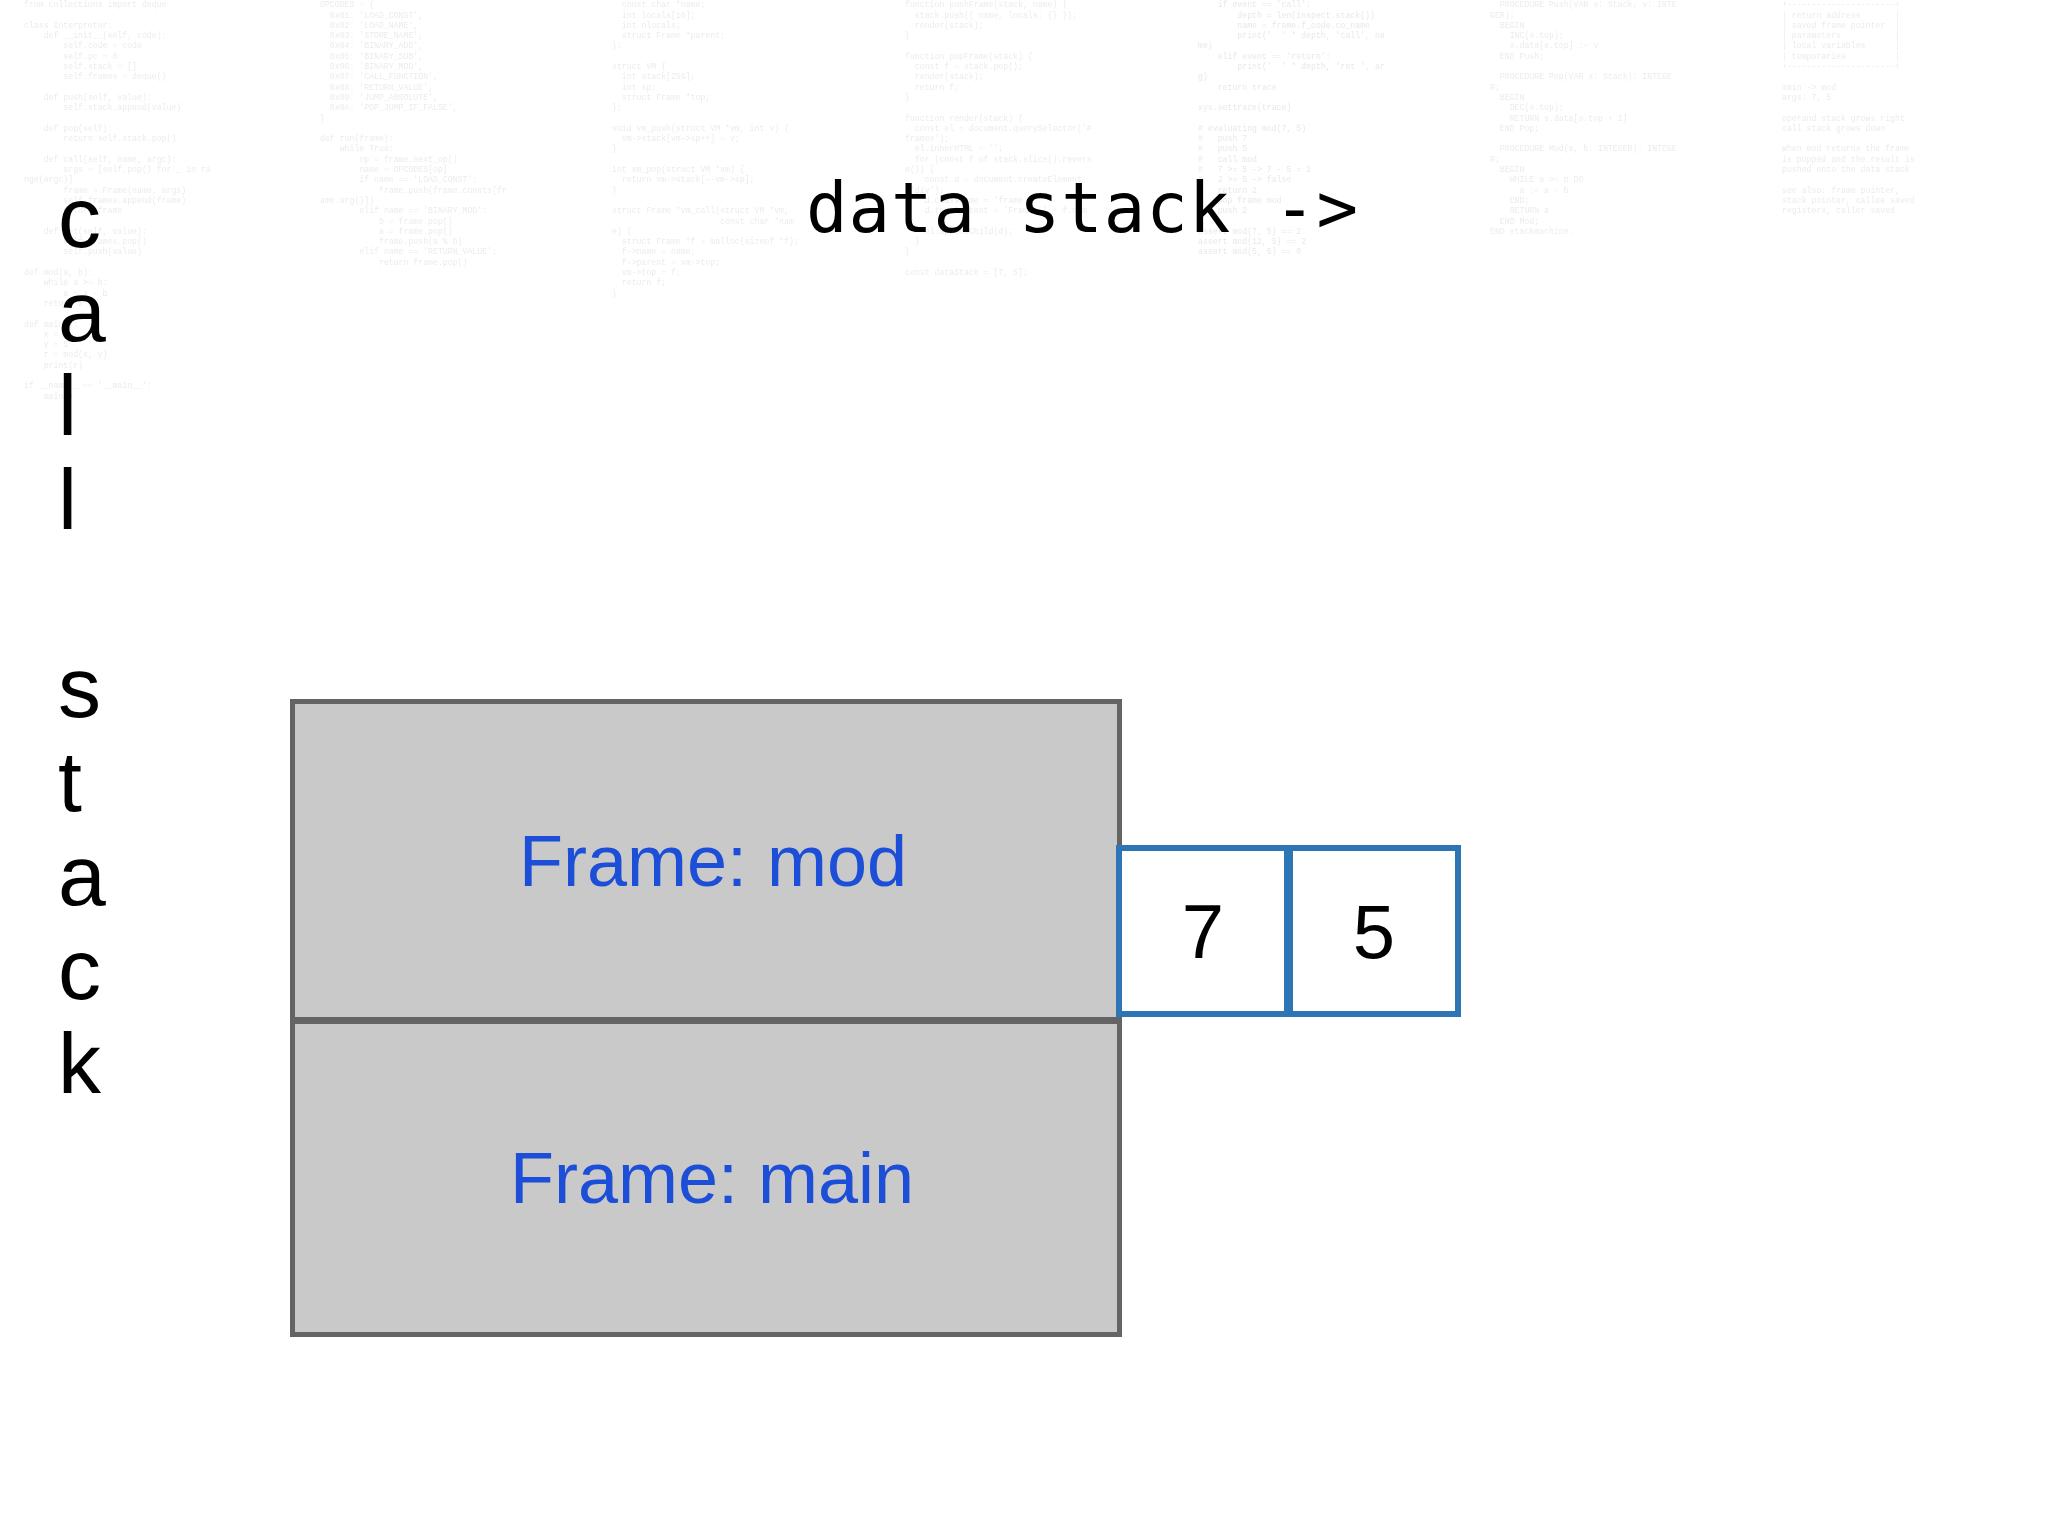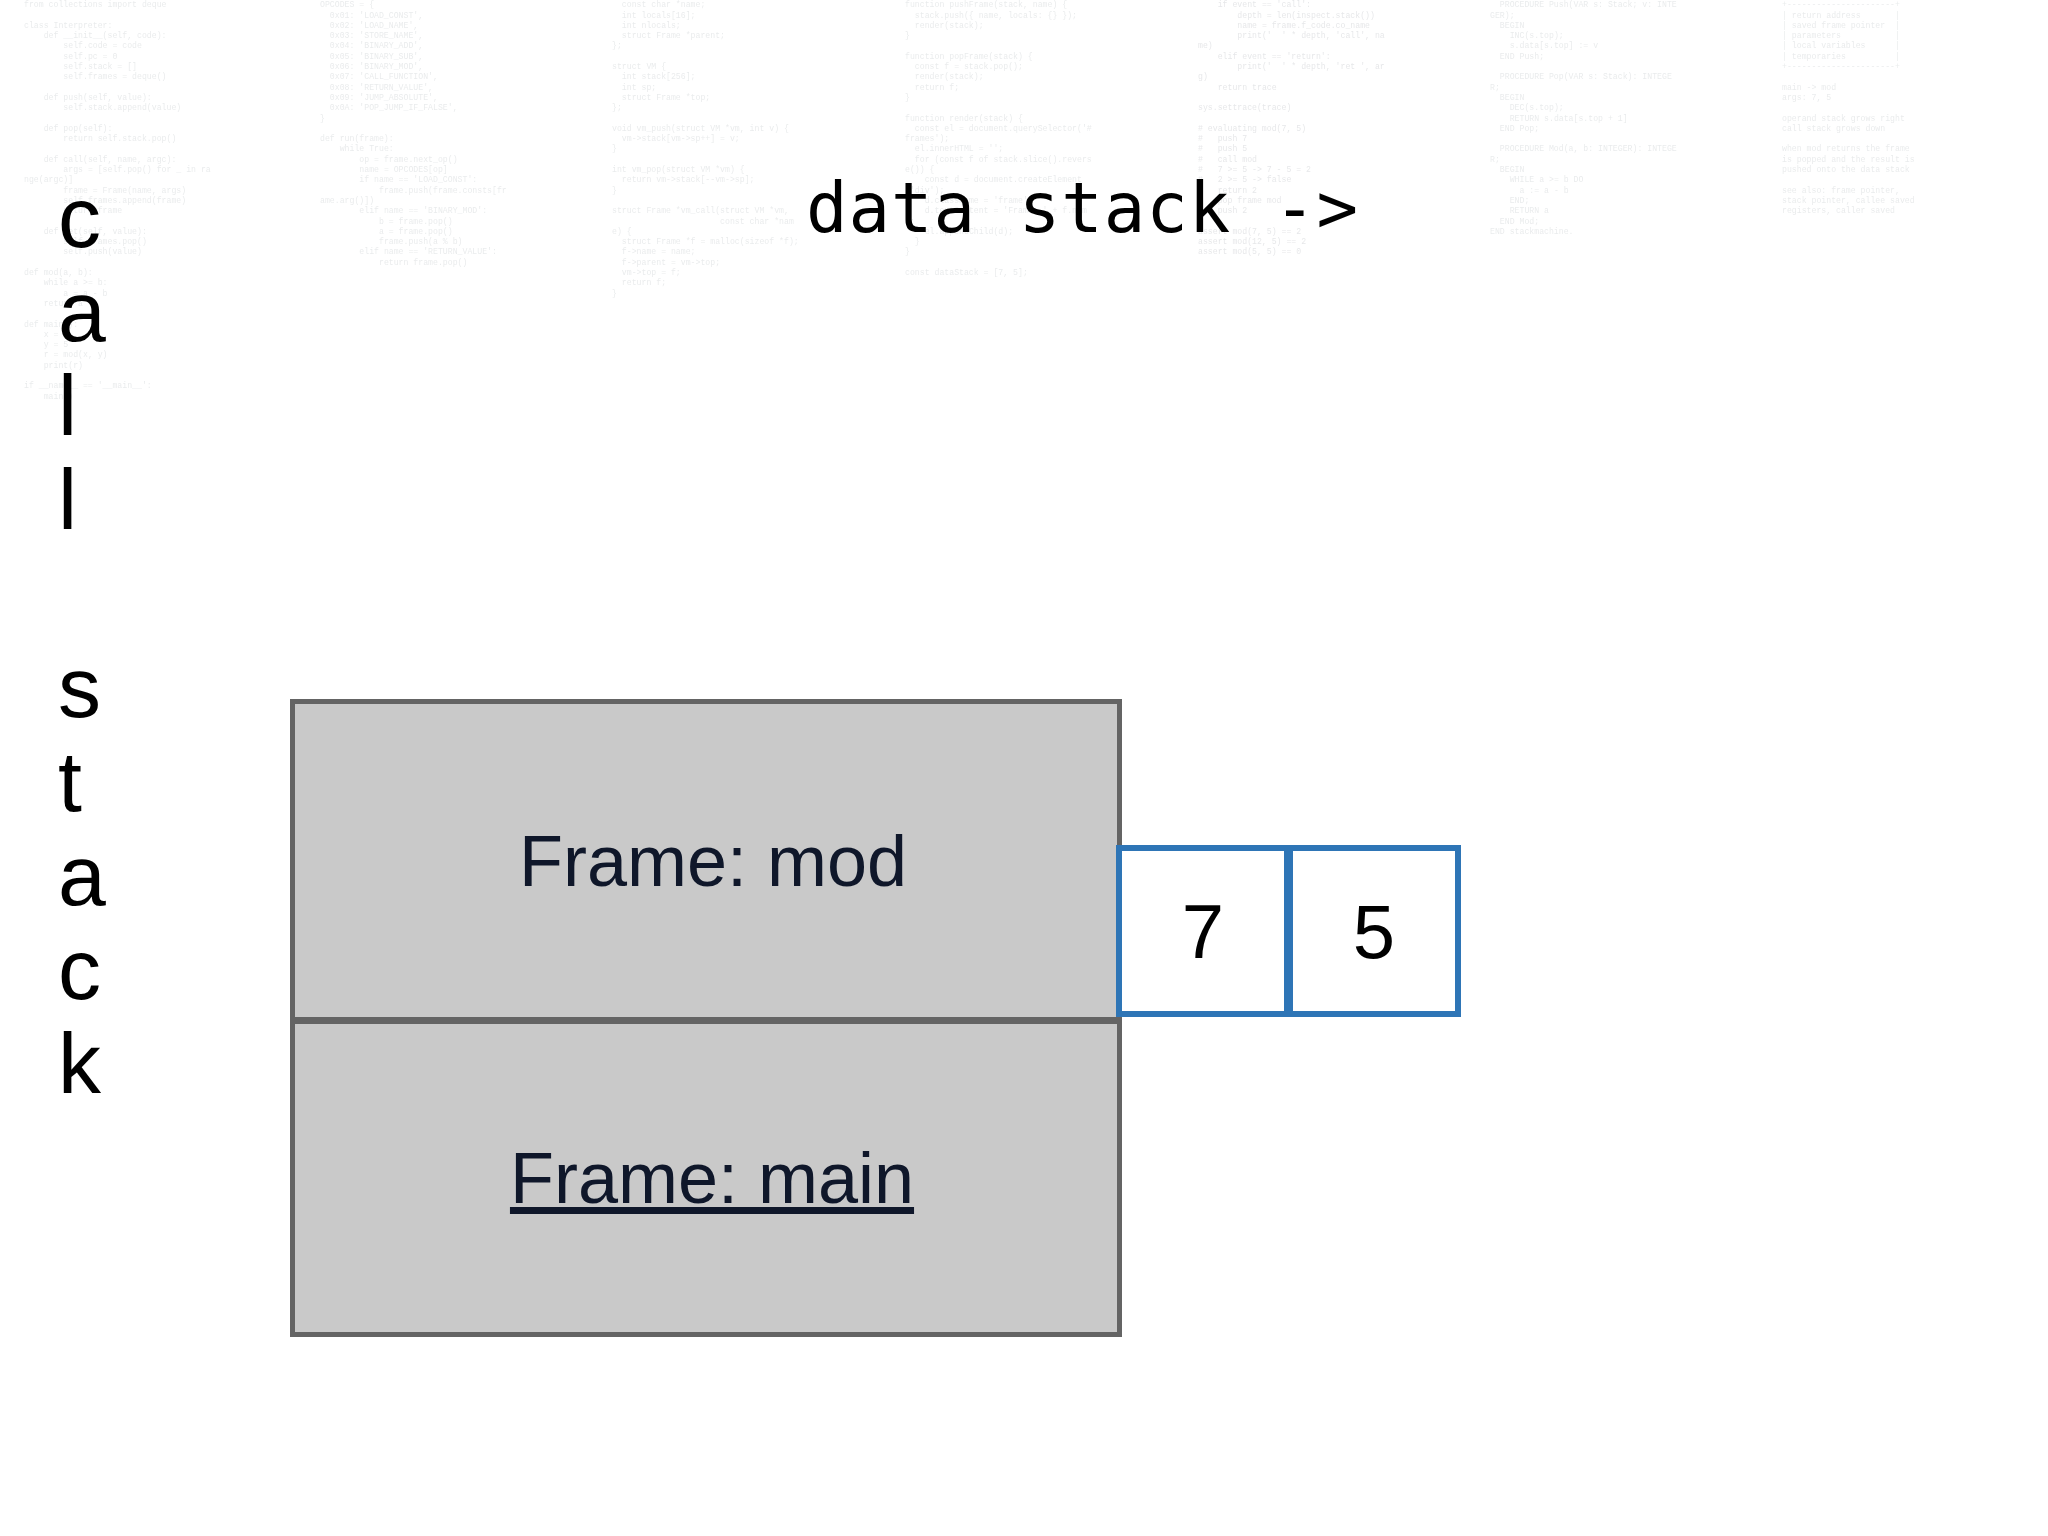--- a/index.html
+++ b/index.html
@@ -99,27 +99,27 @@
     height: 323px;
   }
   .frame-box.bottom {
     height: 318px;
     margin-top: -3px;
   }
   .frame-label {
     font-family: "Liberation Sans", sans-serif;
     font-size: 72px;
     line-height: 1;
-    color: #0f172a;
+    color: #1d4ed8;
     padding-left: 0;
     width: 100%;
     text-align: center;
   }
   .frame-box.top .frame-label  { padding-left: 14px; }
-  .frame-box.bottom .frame-label { padding-left: 12px; text-decoration: underline; }
+  .frame-box.bottom .frame-label { padding-left: 12px; }
 
   
   #data-stack-cells {
     position: absolute;
     left: 1116px;
     top: 845px;
     display: flex;
     z-index: 4;
   }
   .data-cell {

